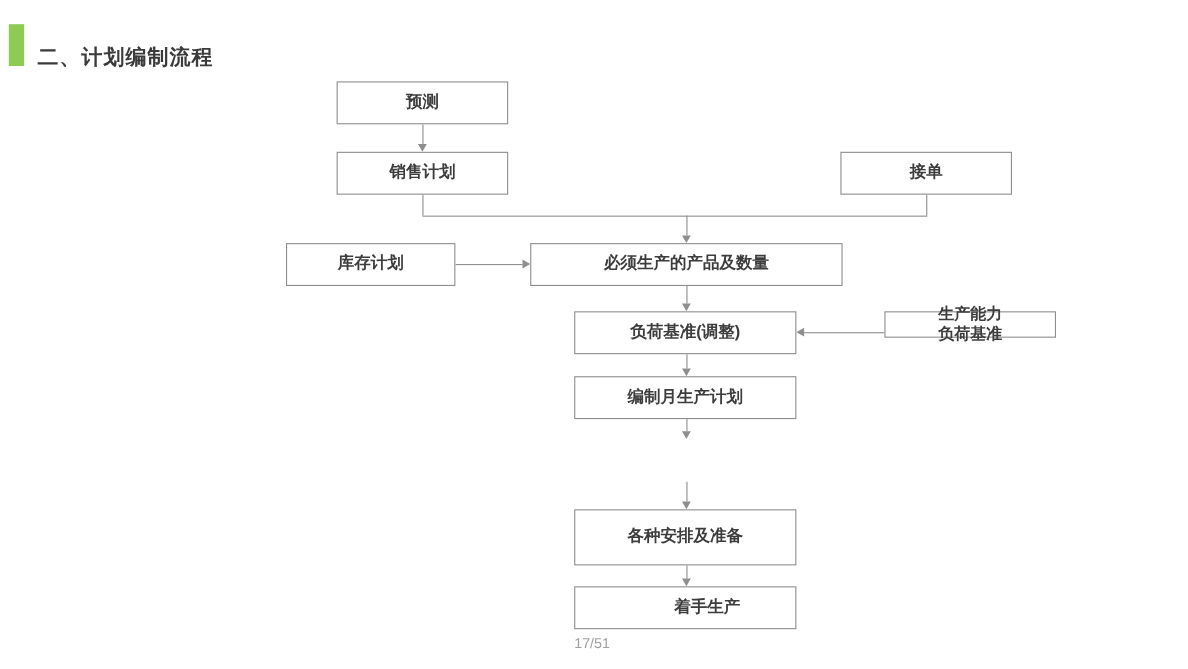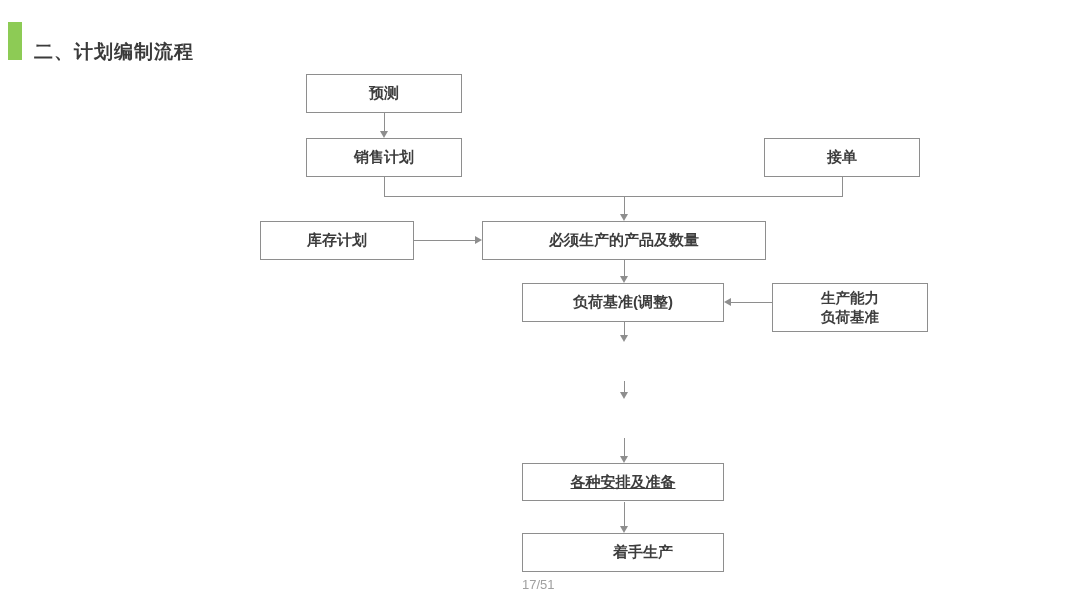--- a/index.html
+++ b/index.html
@@ -150,24 +150,25 @@
   <div class="node sz-15" style="left:306px; top:138px; width:156px; height:39px;">销售计划</div>
 
   <div class="node sz-15" style="left:764px; top:138px; width:156px; height:39px;">接单</div>
 
   <div class="node sz-15" style="left:260px; top:221px; width:154px; height:39px;">库存计划</div>
 
   <div class="node sz-15" style="left:482px; top:221px; width:284px; height:39px;">必须生产的产品及数量</div>
 
   <div class="node sz-15" style="left:522px; top:283px; width:202px; height:39px;">负荷基准(调整)</div>
 
-  <div class="node sz-14" style="left:772px; top:283px; width:156px; height:49px;">生产能力
+  <div class="node sz-14" style="left:804px; top:283px; width:156px; height:24px;">生产能力
 负荷基准</div>
 
+  <div class="node sz-15" style="left:522px; top:342px; width:202px; height:39px;">编制月生产计划</div>
 
 
-  <div class="node sz-15" style="left:522px; top:463px; width:202px; height:38px;text-decoration:underline;">各种安排及准备</div>
+  <div class="node sz-15" style="left:522px; top:463px; width:202px; height:51px;">各种安排及准备</div>
 
   <div class="node sz-15" style="left:522px; top:533px; width:202px; height:39px;padding-left:40px;">着手生产</div>
 
 </div>
 
 <div id="page-indicator">17/51</div>
 
 </body></html>

